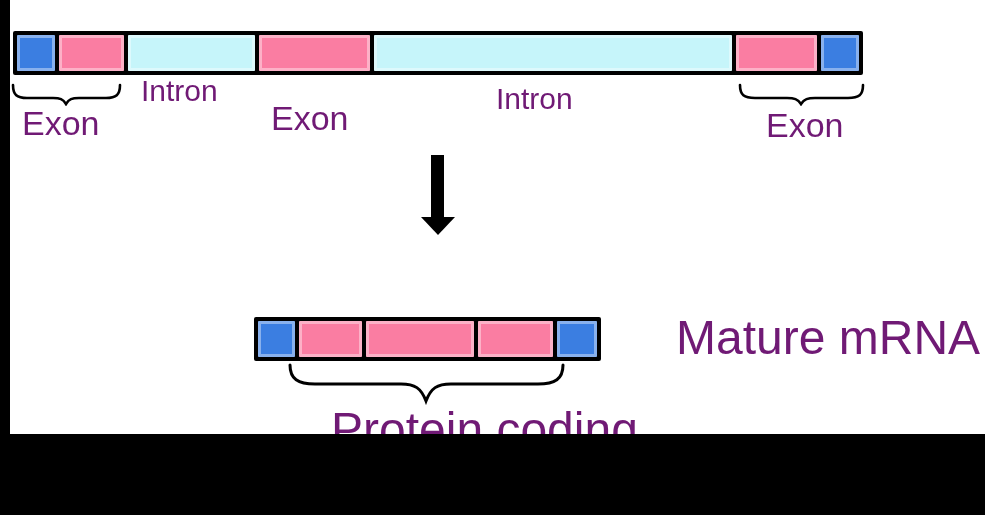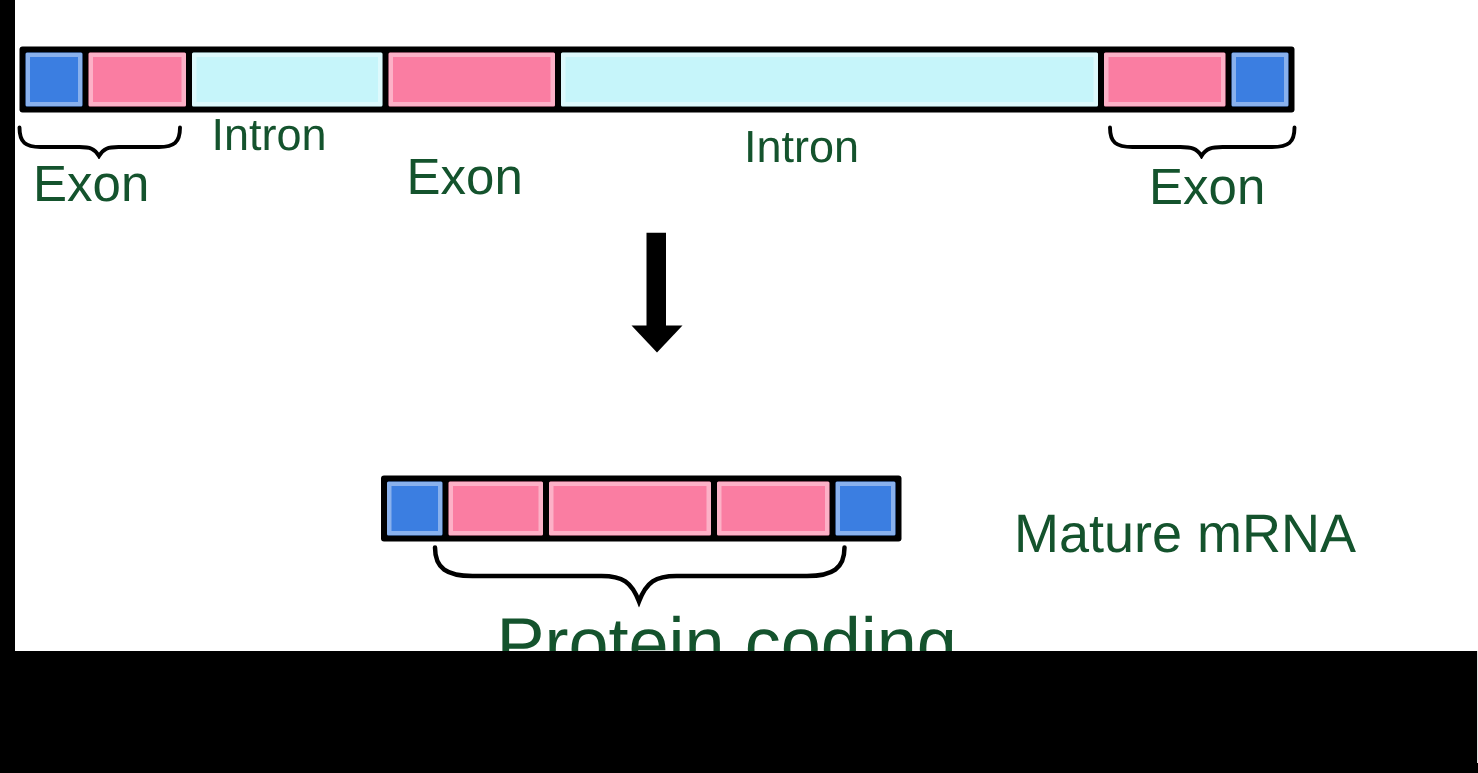--- a/index.html
+++ b/index.html
@@ -3,21 +3,21 @@
 <meta charset="utf-8">
 <style>
   html, body { margin: 0; padding: 0; background: #ffffff; }
   .canvas {
     position: relative;
     width: 985px;
     height: 515px;
     background: #ffffff;
     overflow: hidden;
     font-family: "Liberation Sans", sans-serif;
-    color: #14532d;
+    color: #701a75;
   }
 
   
   .left-strip {
     position: absolute;
     left: 0; top: 0;
     width: 10px; height: 437px;
     background: #000000;
     z-index: 6;
   }
@@ -54,21 +54,21 @@
     position: absolute;
     white-space: nowrap;
     line-height: 1;
     z-index: 2;
   }
   .lbl-intron-left  { left: 141px; top: 76px;  font-size: 30px; }
   .lbl-exon-left    { left: 22px;  top: 106px; font-size: 34px; }
   .lbl-exon-middle  { left: 271px; top: 101px; font-size: 34px; }
   .lbl-intron-right { left: 496px; top: 84px;  font-size: 30px; }
   .lbl-exon-right   { left: 766px; top: 108px; font-size: 34px; }
-  .lbl-mature       { left: 676px; top: 314px; font-size: 36px; margin-top: 24px; }
+  .lbl-mature       { left: 676px; top: 314px; font-size: 48px; }
   .lbl-protein      { left: 331px; top: 406px; font-size: 48px; z-index: 3; }
 
   
   .shape { position: absolute; z-index: 2; }
   .brace-left   { left: 11px;  top: 83px;  }
   .brace-right  { left: 738px; top: 83px;  }
   .brace-mature { left: 288px; top: 363px; }
   .down-arrow   { left: 420px; top: 155px; }
 </style>
 </head>

